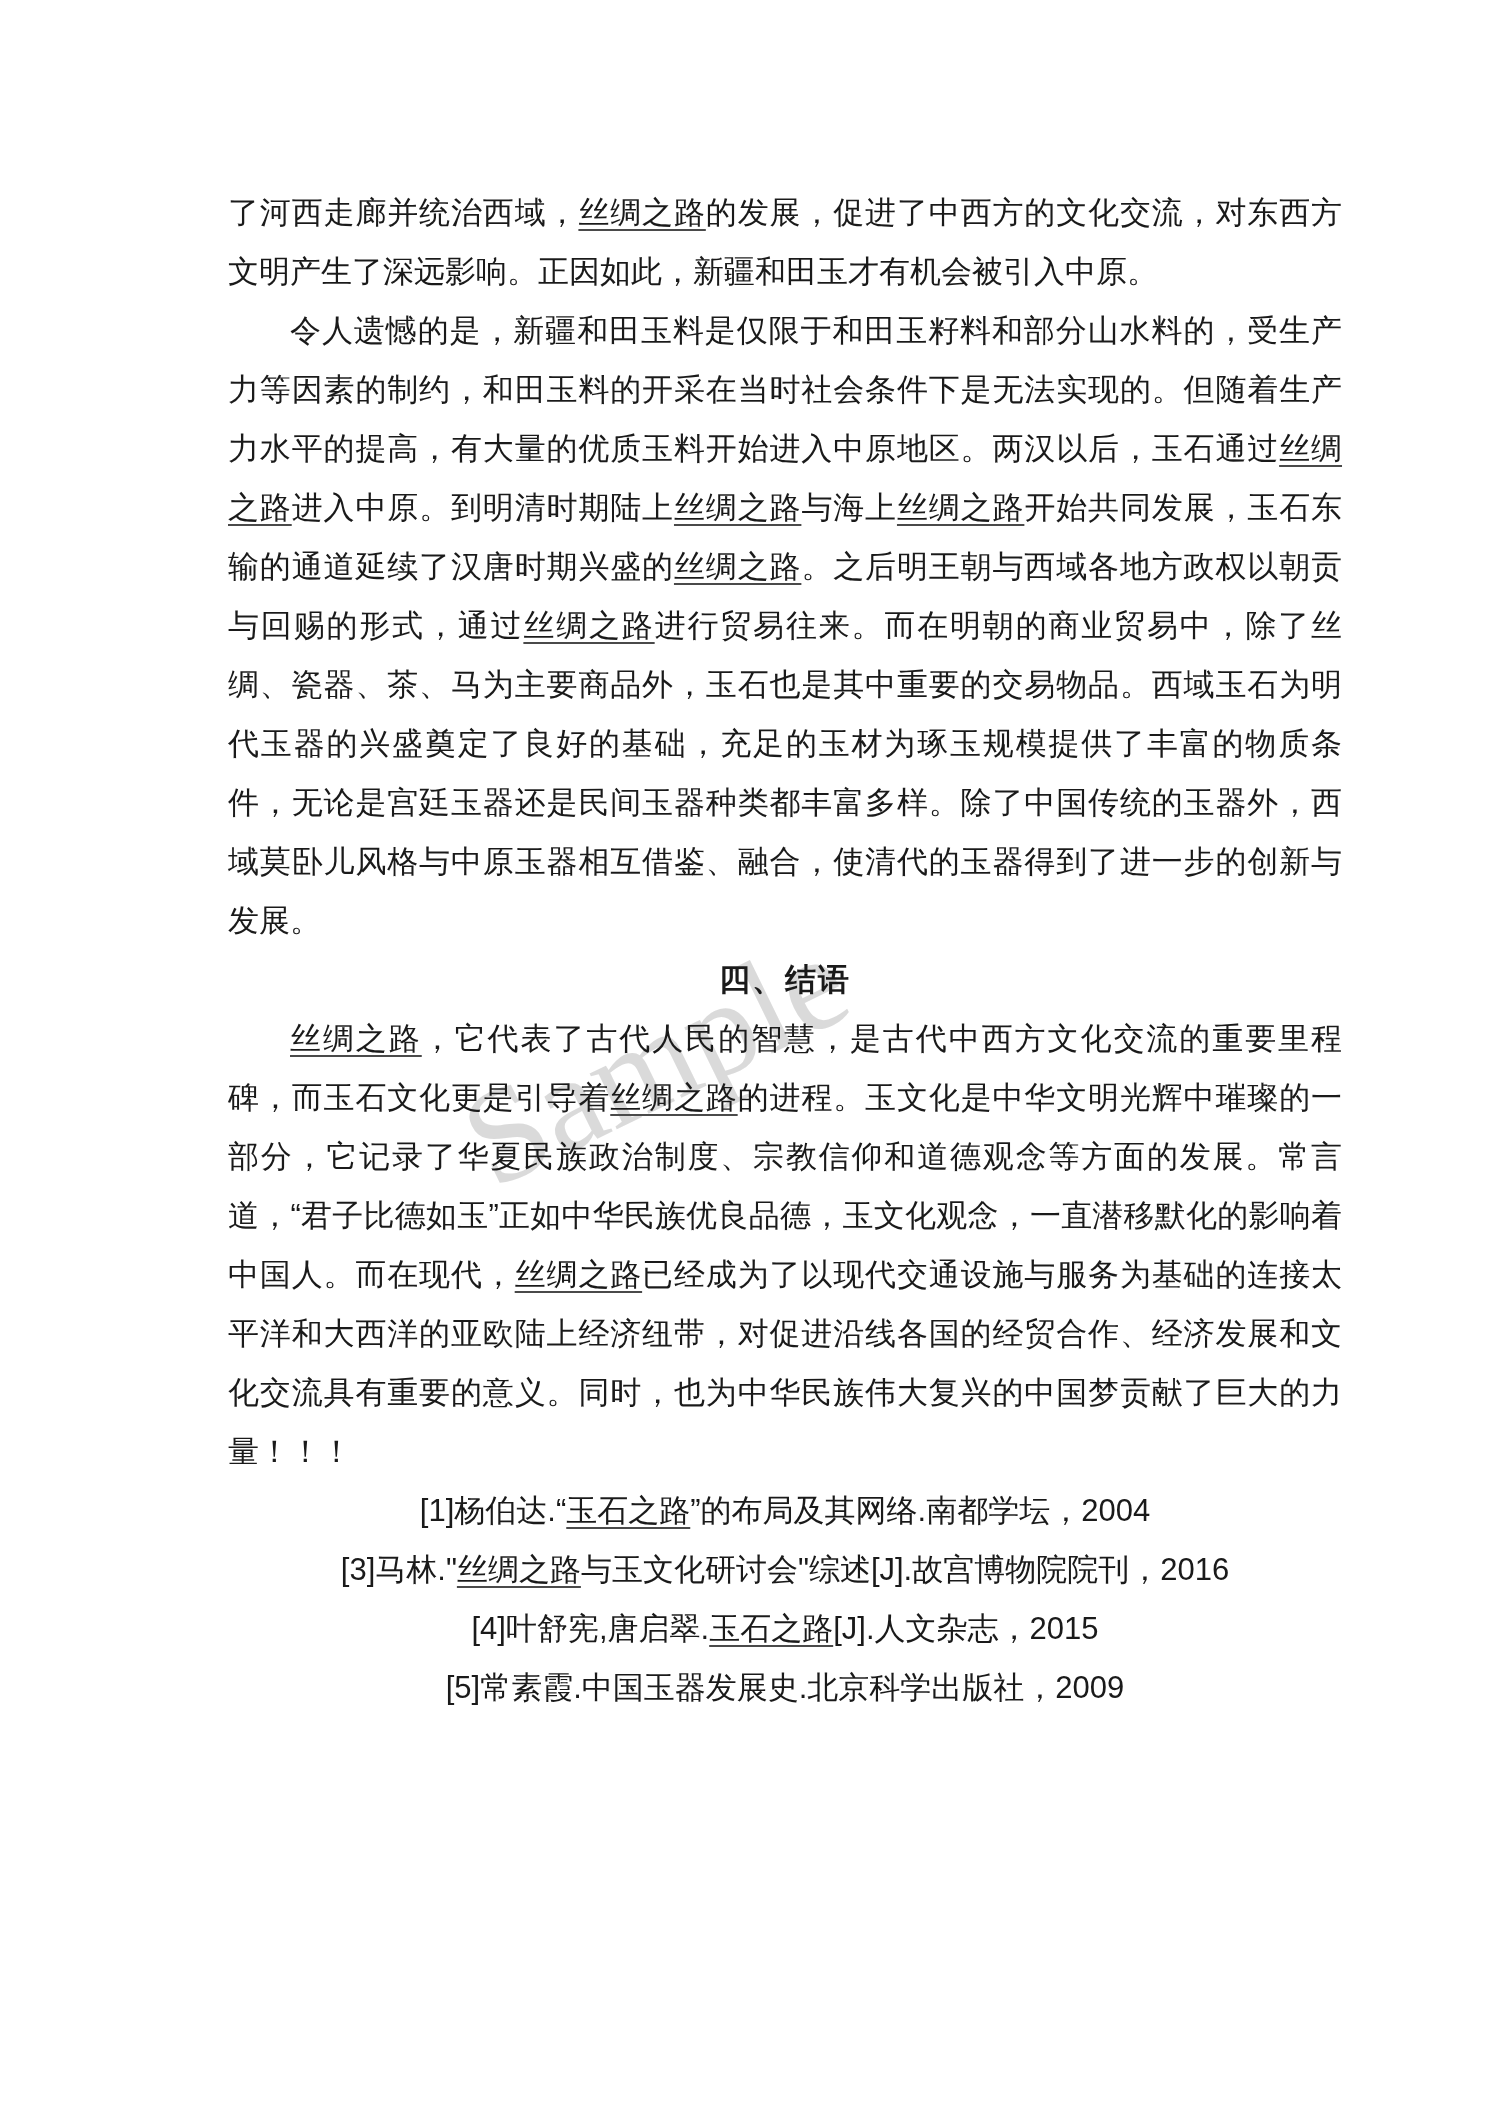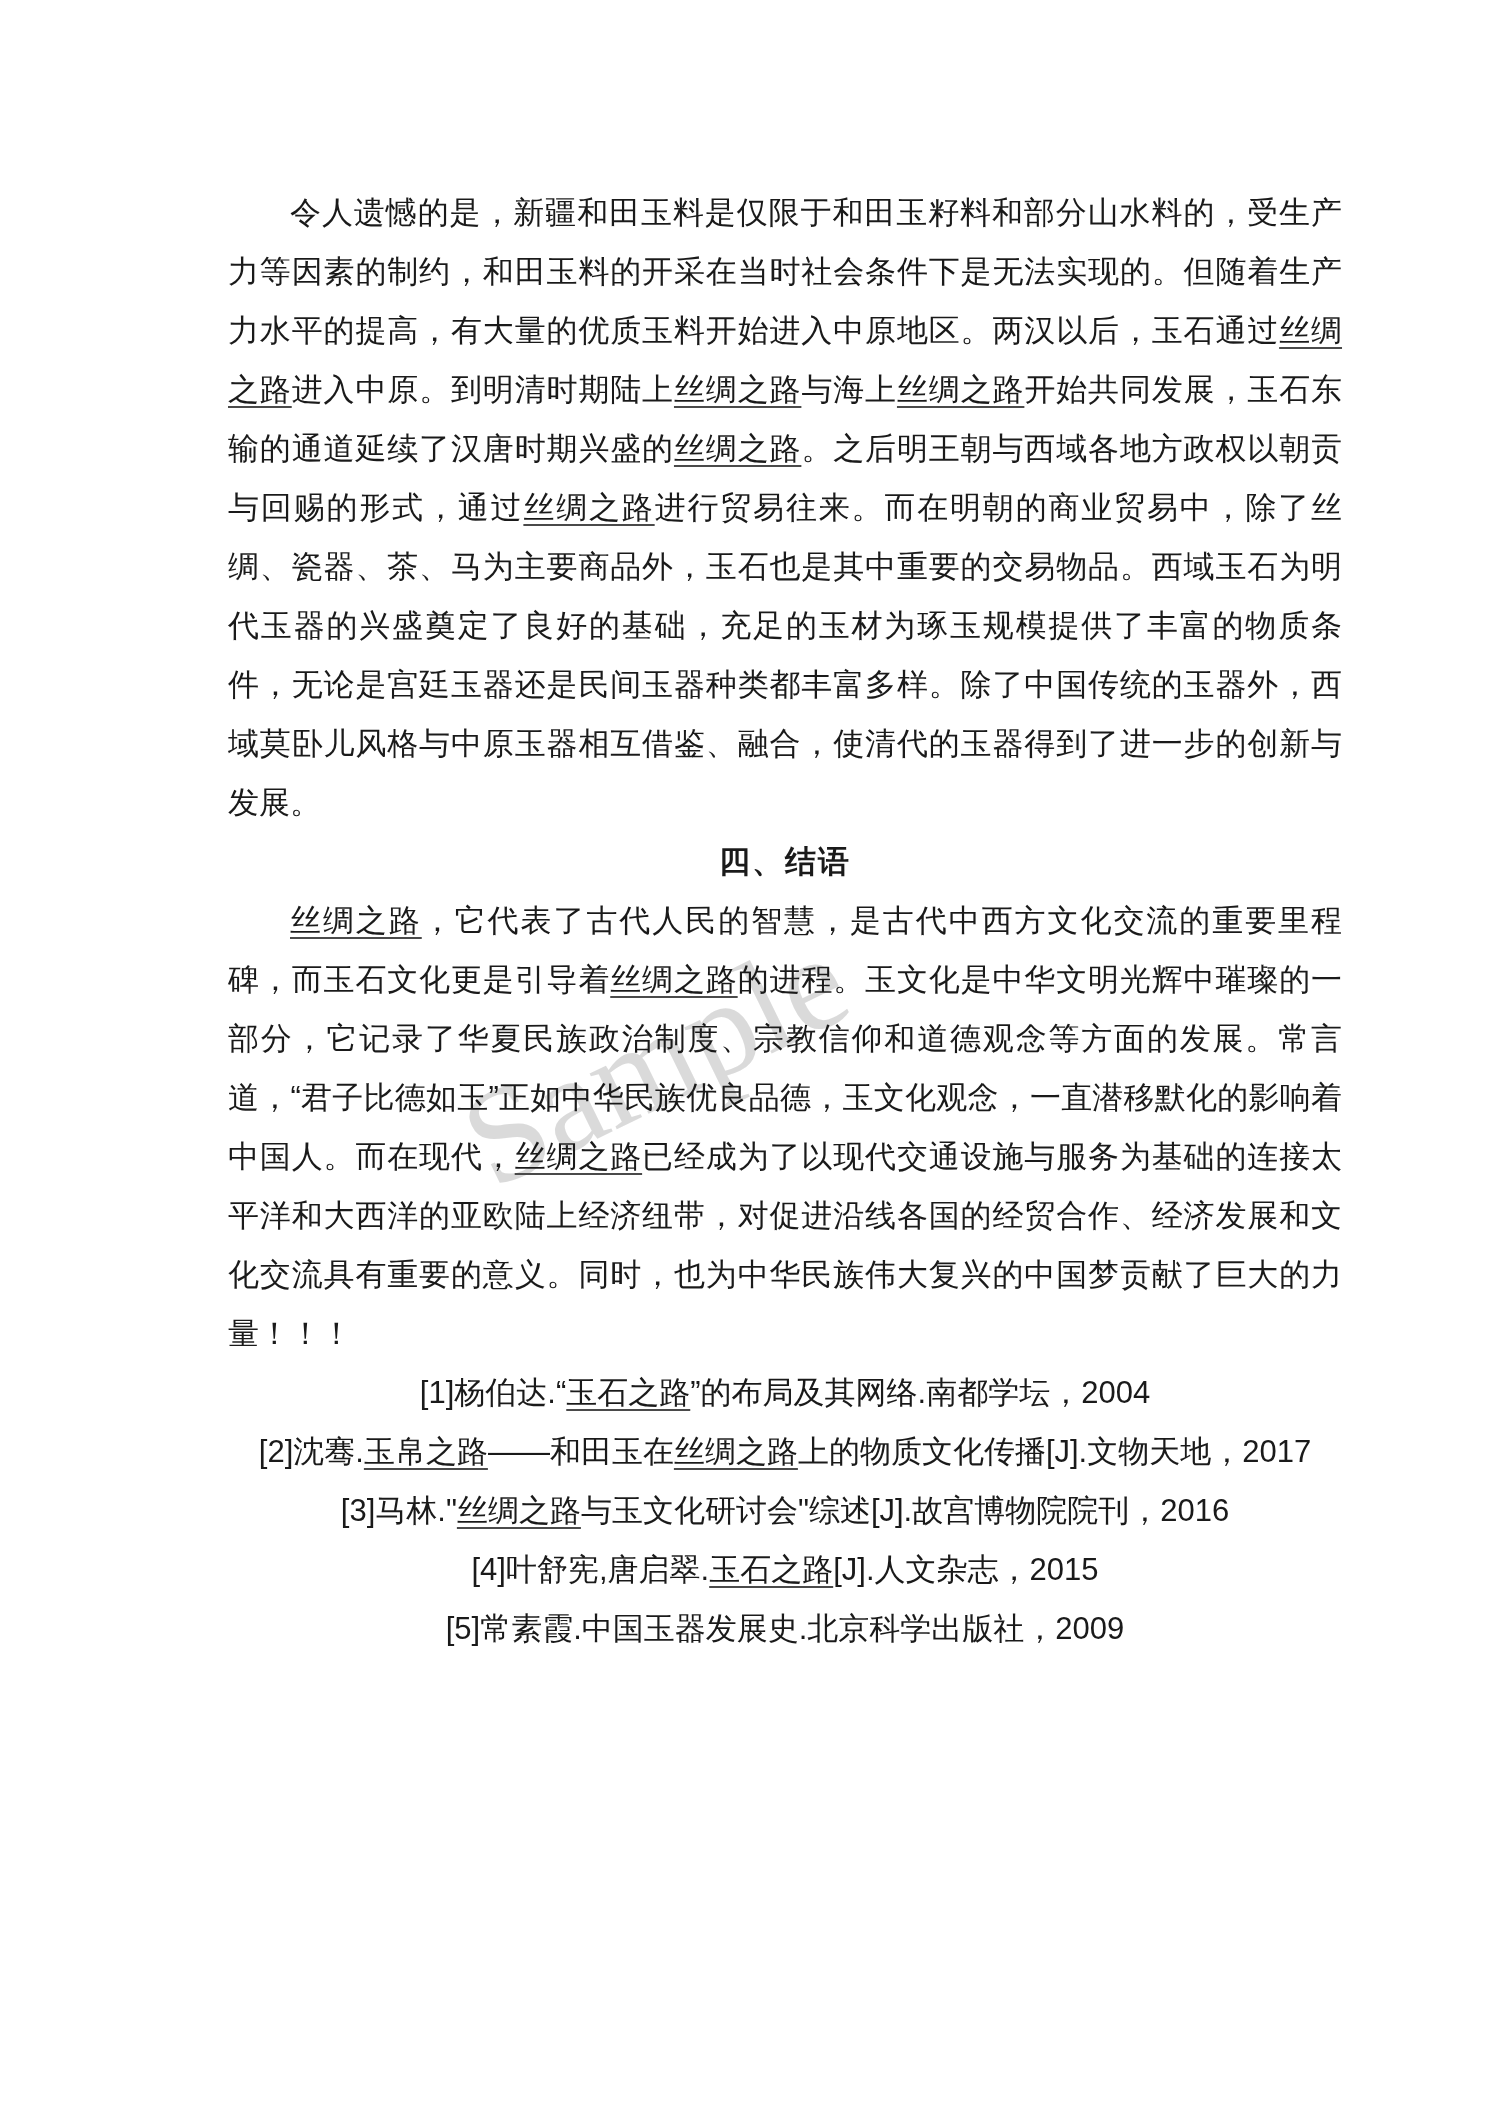--- a/index.html
+++ b/index.html
@@ -64,31 +64,31 @@
 </style>
 </head>
 <body>
 
 <div class="page">
 
   <div class="watermark">Sample</div>
 
   <div class="content">
 
+    <p class="para"><span class="run">了河西走廊并统治西域，</span><span class="kw">丝绸之路</span><span class="run">的发展，促进了中西方的文化交流，对东西方文明产生了深远影响。正因如此，新疆和田玉才有机会被引入中原。</span></p>
 
     <p class="para indent"><span class="run">令人遗憾的是，新疆和田玉料是仅限于和田玉籽料和部分山水料的，受生产力等因素的制约，和田玉料的开采在当时社会条件下是无法实现的。但随着生产力水平的提高，有大量的优质玉料开始进入中原地区。两汉以后，玉石通过</span><span class="kw">丝绸之路</span><span class="run">进入中原。到明清时期陆上</span><span class="kw">丝绸之路</span><span class="run">与海上</span><span class="kw">丝绸之路</span><span class="run">开始共同发展，玉石东输的通道延续了汉唐时期兴盛的</span><span class="kw">丝绸之路</span><span class="run">。之后明王朝与西域各地方政权以朝贡与回赐的形式，通过</span><span class="kw">丝绸之路</span><span class="run">进行贸易往来。而在明朝的商业贸易中，除了丝绸、瓷器、茶、马为主要商品外，玉石也是其中重要的交易物品。西域玉石为明代玉器的兴盛奠定了良好的基础，充足的玉材为琢玉规模提供了丰富的物质条件，无论是宫廷玉器还是民间玉器种类都丰富多样。除了中国传统的玉器外，西域莫卧儿风格与中原玉器相互借鉴、融合，使清代的玉器得到了进一步的创新与发展。</span></p>
 
     <h2 class="heading">四、结语</h2>
 
     <p class="para indent"><span class="kw">丝绸之路</span><span class="run">，它代表了古代人民的智慧，是古代中西方文化交流的重要里程碑，而玉石文化更是引导着</span><span class="kw">丝绸之路</span><span class="run">的进程。玉文化是中华文明光辉中璀璨的一部分，它记录了华夏民族政治制度、宗教信仰和道德观念等方面的发展。常言道，“君子比德如玉”正如中华民族优良品德，玉文化观念，一直潜移默化的影响着中国人。而在现代，</span><span class="kw">丝绸之路</span><span class="run">已经成为了以现代交通设施与服务为基础的连接太平洋和大西洋的亚欧陆上经济纽带，对促进沿线各国的经贸合作、经济发展和文化交流具有重要的意义。同时，也为中华民族伟大复兴的中国梦贡献了巨大的力量！！！</span></p>
 
 
     <p class="ref"><span class="run">[1]杨伯达.“</span><span class="kw">玉石之路</span><span class="run">”的布局及其网络.南都学坛，2004</span></p>
 
-    <p class="ref"><span class="run">[2]沈骞.</span><span class="kw">玉帛之路</span><span class="run">——和田玉在</span><span class="kw">丝绸之路</span><span class="run">上的物质文化传播[J].文物天地，2017</span></p>
 
     <p class="ref"><span class="run">[3]马林."</span><span class="kw">丝绸之路</span><span class="run">与玉文化研讨会"综述[J].故宫博物院院刊，2016</span></p>
 
     <p class="ref"><span class="run">[4]叶舒宪,唐启翠.</span><span class="kw">玉石之路</span><span class="run">[J].人文杂志，2015</span></p>
 
     <p class="ref"><span class="run">[5]常素霞.中国玉器发展史.北京科学出版社，2009</span></p>
 
   </div>
 </div>
 

